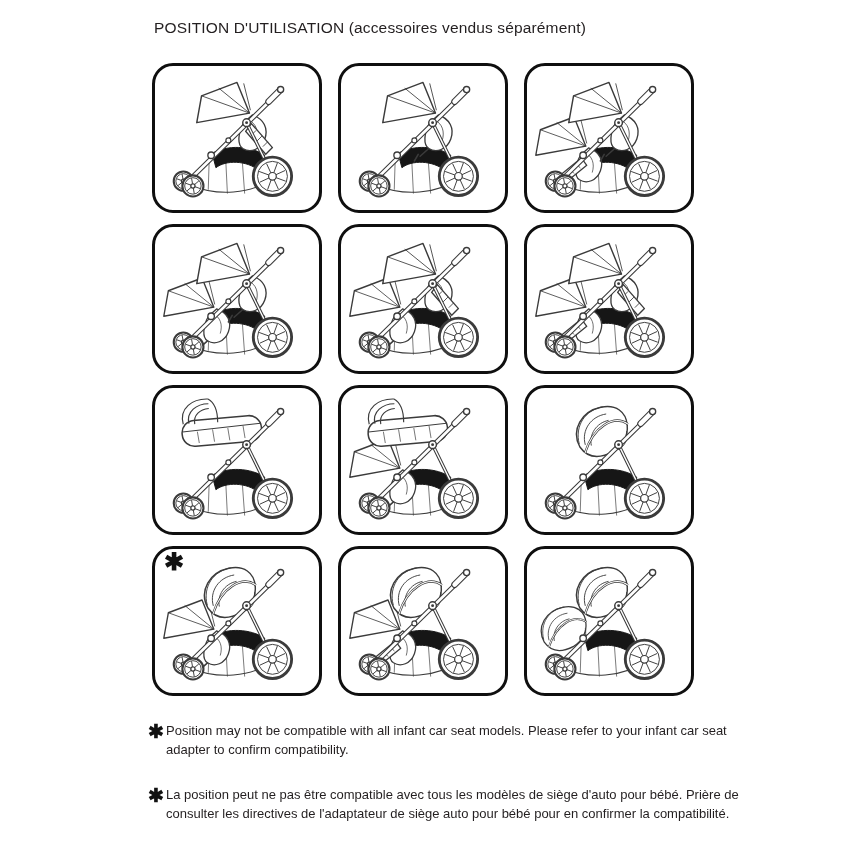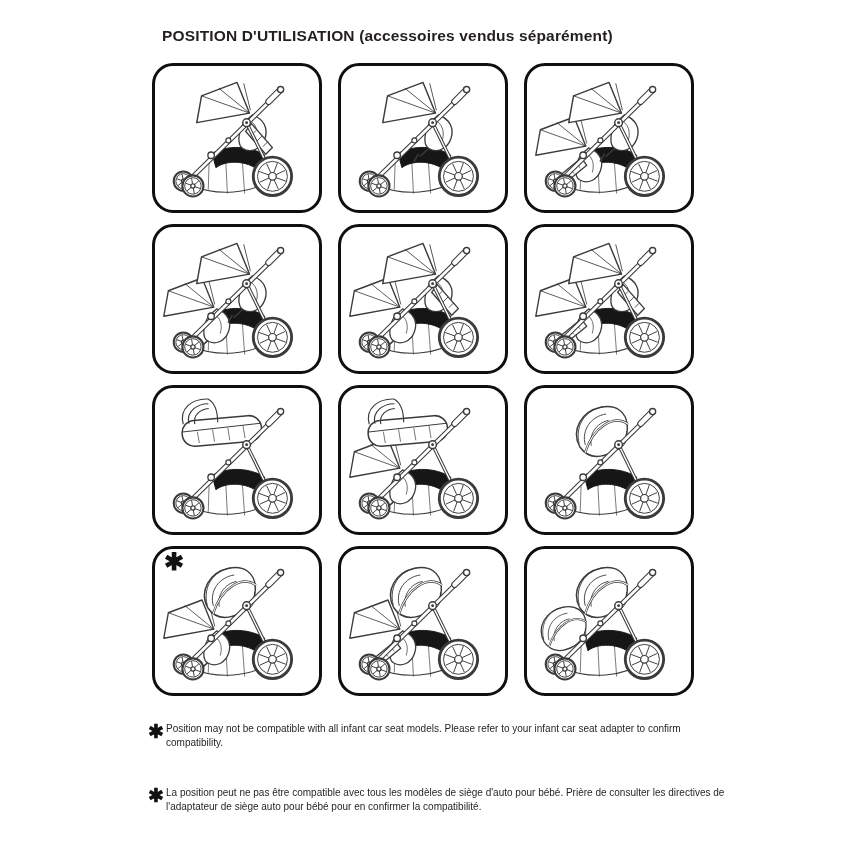--- a/index.html
+++ b/index.html
@@ -1,42 +1,42 @@
 <!DOCTYPE html>
 <html><head>
 <meta charset="utf-8">
 <style>
   html,body{margin:0;padding:0;}
   body{
     width:860px;height:860px;position:relative;background:#ffffff;
     font-family:"Liberation Sans",sans-serif;color:#231f20;overflow:hidden;
   }
   .title{
-    position:absolute;left:154px;top:19px;margin:8px;
-    font-size:15.5px;font-weight:700;letter-spacing:.15px;color:#231f20;
+    position:absolute;left:154px;top:19px;margin:0;
+    font-size:15.5px;font-weight:400;letter-spacing:.15px;color:#231f20;
   }
   .grid{
     position:absolute;left:152px;top:63px;
     display:grid;grid-template-columns:repeat(3,170px);grid-auto-rows:150px;
     column-gap:16px;row-gap:11px;
   }
   .cell{
     box-sizing:border-box;border:3.6px solid #0f0f0f;border-radius:21px;
     background:#fff;position:relative;display:flex;align-items:center;justify-content:center;
   }
   .cell .art{width:158px;height:138px;display:block;}
   .cell .star{
     position:absolute;top:1px;left:9px;font-size:24px;font-weight:700;line-height:1;color:#111;
   }
   .fnote{position:absolute;left:148px;display:flex;}
   .fnote .fstar{
     flex:0 0 18px;font-size:19px;font-weight:700;line-height:1.05;color:#111;
   }
   .fnote .ftext{
-    font-size:10px;line-height:1.44;font-weight:500;color:#231f20;
+    font-size:13px;line-height:1.44;font-weight:500;color:#231f20;
   }
   #fn-en{top:706px;width:582px;}
   #fn-fr{top:770px;width:596px;}
 </style>
 </head>
 <body>
 
 <h1 class="title">POSITION D'UTILISATION (accessoires vendus séparément)</h1>
 
 <section class="grid" id="grid">

